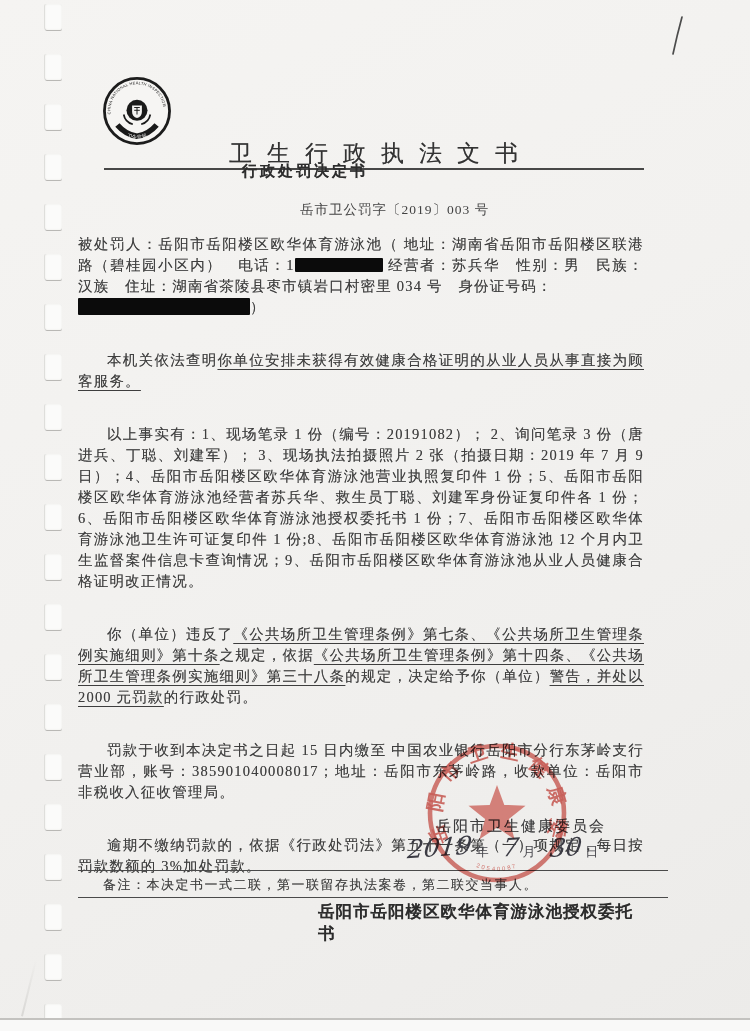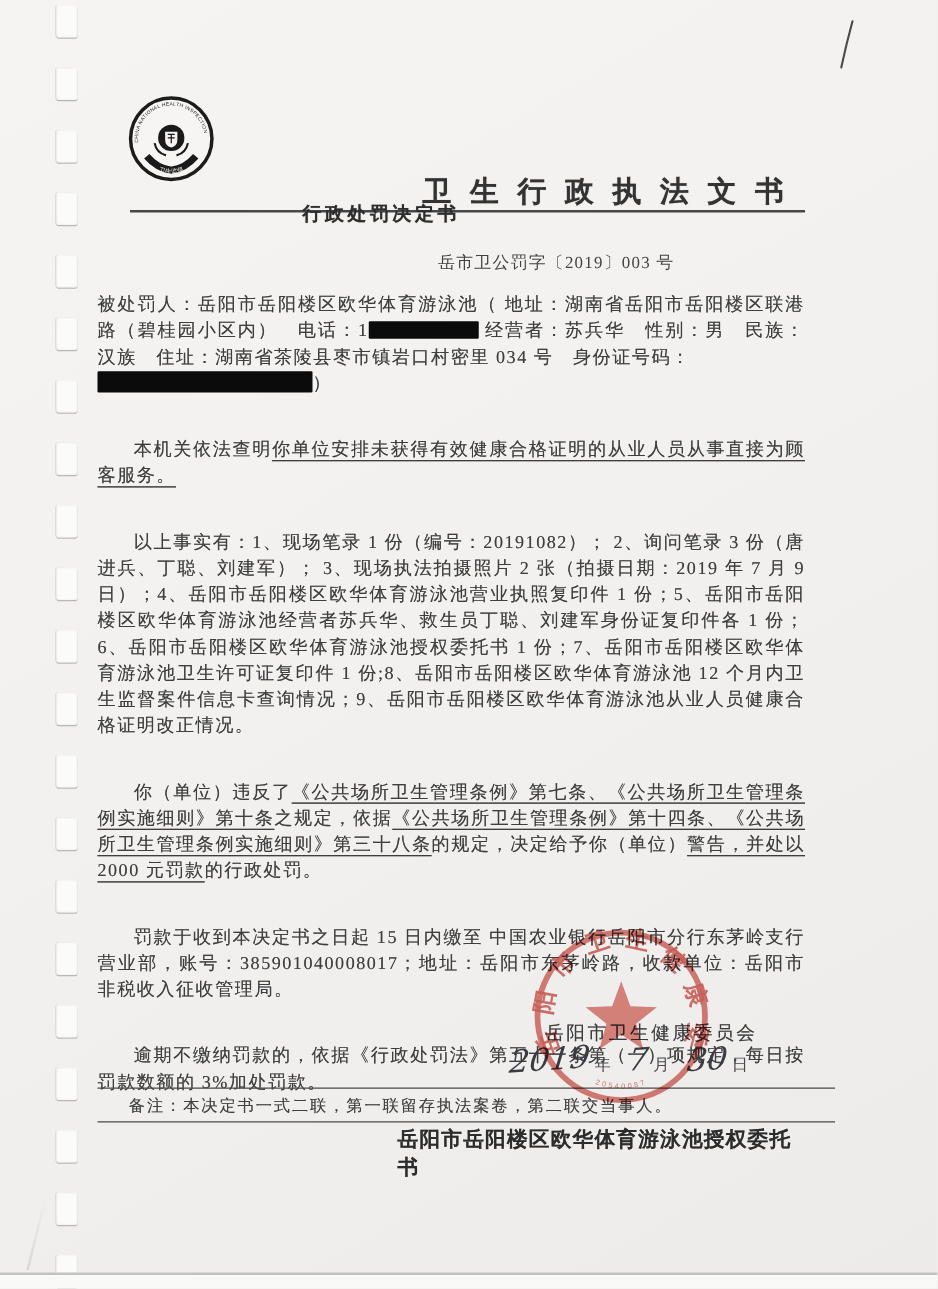--- a/index.html
+++ b/index.html
@@ -30,37 +30,37 @@
     background:#fbfbfa; border-radius:2px;
     box-shadow:0 1px 0 #b9b8b5, -1px 0 0 #dededb, inset 0 0 2px #e9e8e5;
   }
   
   .emblem { position:absolute; left:102px; top:76px; width:70px; height:70px; }
   
   .pen-mark { position:absolute; left:668px; top:14px; width:22px; height:44px; }
   
   .letterhead-title {
     position:absolute; left:105px; top:138px; width:537px;
-    text-align:right; font-size:23px; letter-spacing:15px; text-indent:15px;
-    color:#333; font-weight:700;
+    text-align:center; font-size:23px; letter-spacing:15px; text-indent:15px;
+    color:#333; font-weight:400;
     text-shadow:0 0 .6px rgba(50,50,50,.55);
   }
   .header-rule {
     position:absolute; left:104px; top:168px; width:540px; height:2px;
     background:#474747;
   }
   .doc-title {
     position:absolute; left:175px; top:162px; width:260px;
     text-align:center; font-size:15px; font-weight:700; letter-spacing:3px;
     font-family:"Liberation Sans","DejaVu Sans",sans-serif; color:#2d2d2d;
     text-shadow:0 0 .6px rgba(45,45,45,.6);
   }
   .doc-number {
     position:absolute; left:300px; top:201px; width:290px;
-    text-align:center; font-size:13.5px; letter-spacing:1px; color:#424242;
+    text-align:left; font-size:13.5px; letter-spacing:1px; color:#424242;
   }
   
   .doc-body {
     position:absolute; left:78px; top:234px; width:566px;
     font-size:14.5px; line-height:21px; letter-spacing:1.2px;
     text-align:justify; color:#3e3e3e;
     text-shadow:0 0 .5px rgba(60,60,60,.55);
   }
   .para { margin:0 0 0 0; }
   .para.indent { text-indent:2em;margin-top:32px; }

